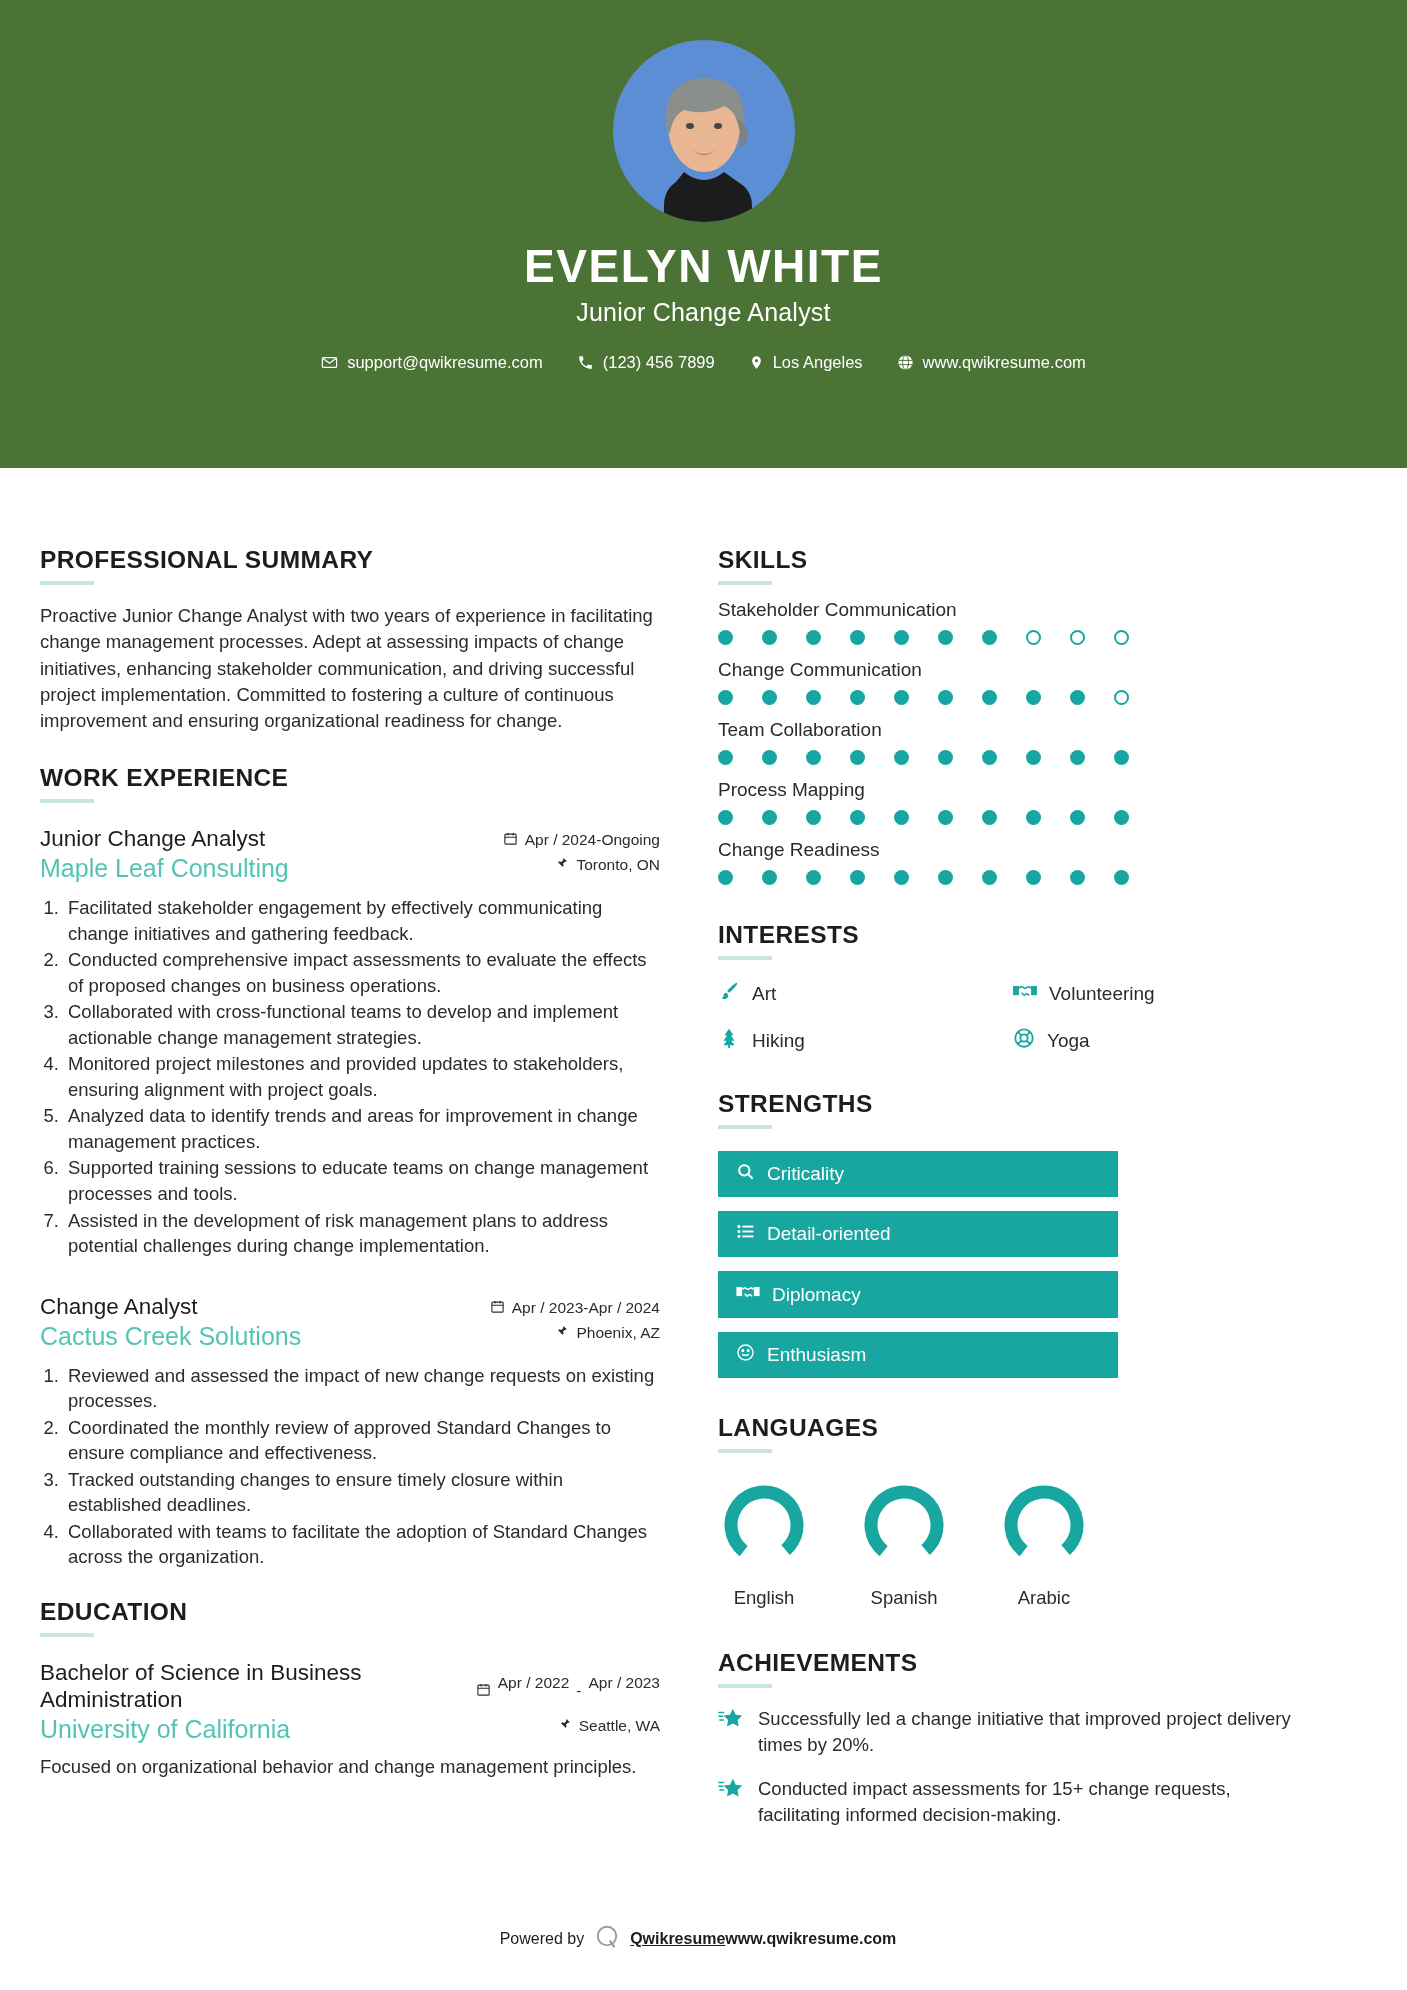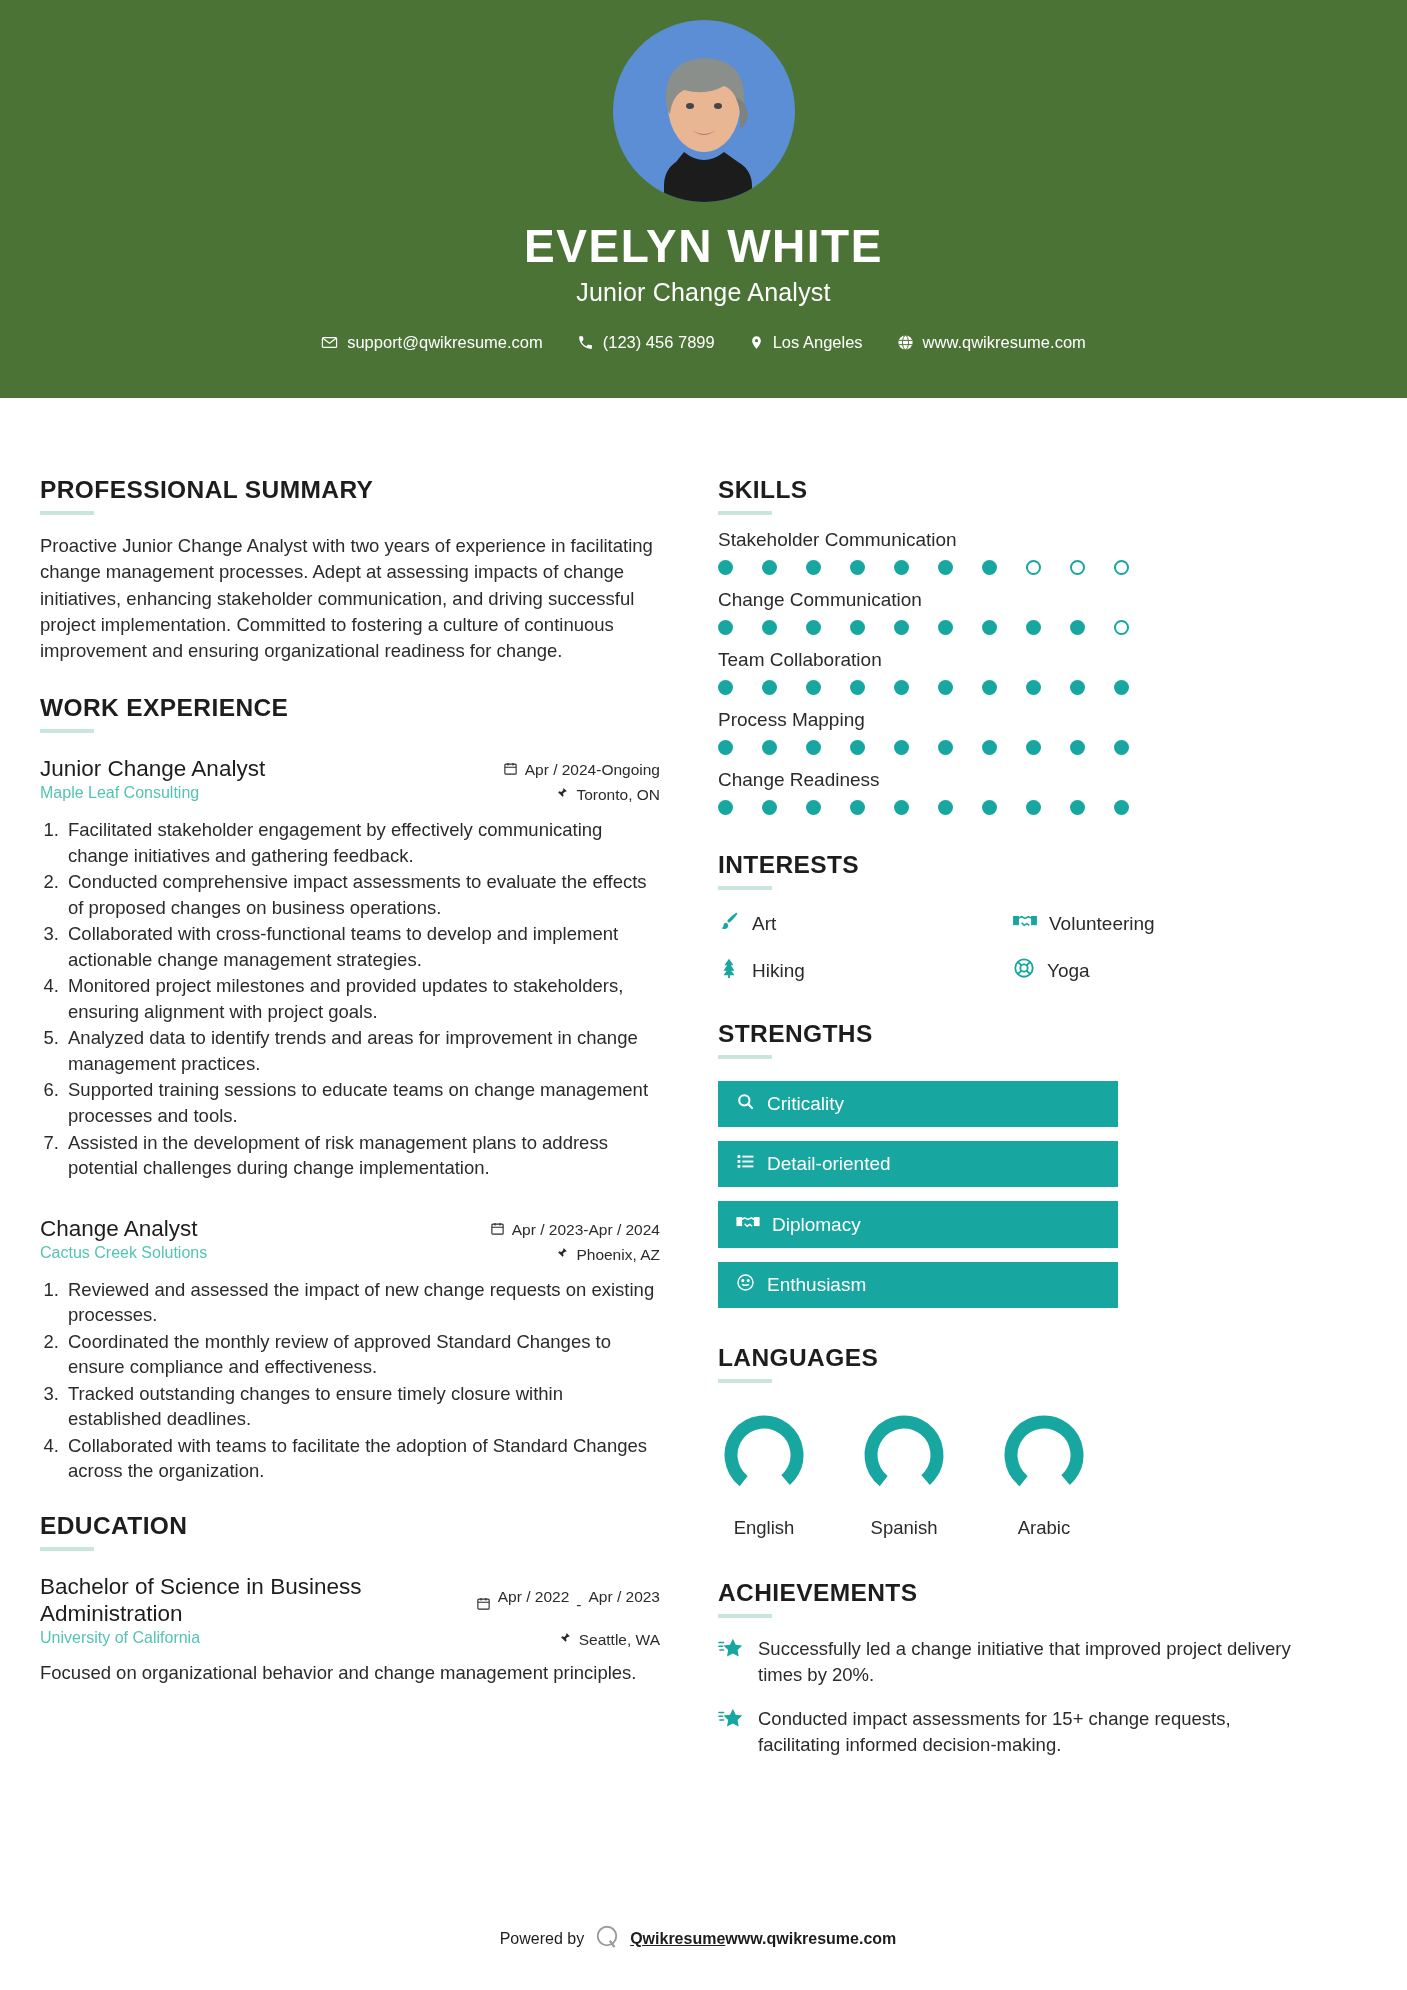--- a/index.html
+++ b/index.html
@@ -7,23 +7,23 @@
     width: 1407px;
     background: #ffffff;
     font-family: "Liberation Sans", sans-serif;
     color: #2b2b2b;
   }
   body { width: 1407px; min-height: 1990px; position: relative; }
 
   
   .header {
     background: #4c7336;
-    height: 398px;
+    height: 468px;
     position: relative;
-    padding-top: 20px;
+    padding-top: 40px;
     text-align: center;
   }
   .avatar {
     width: 182px; height: 182px;
     border-radius: 50%;
     margin: 0 auto;
     background: #5b8ed4;
     overflow: hidden;
     position: relative;
   }
@@ -108,21 +108,21 @@
     display: flex;
     align-items: flex-start;
     justify-content: flex-end;
     gap: 7px;
     font-size: 15.5px;
     color: #2b2b2b;
     white-space: nowrap;
   }
   .company {
     color: #53c4b4;
-    font-size: 16px;
+    font-size: 25px;
     margin-top: 2px;
   }
   .company-row {
     display: flex;
     justify-content: space-between;
     align-items: flex-start;
   }
   ol.bullets {
     margin: 12px 0 0 24px;
     font-size: 18.5px;

